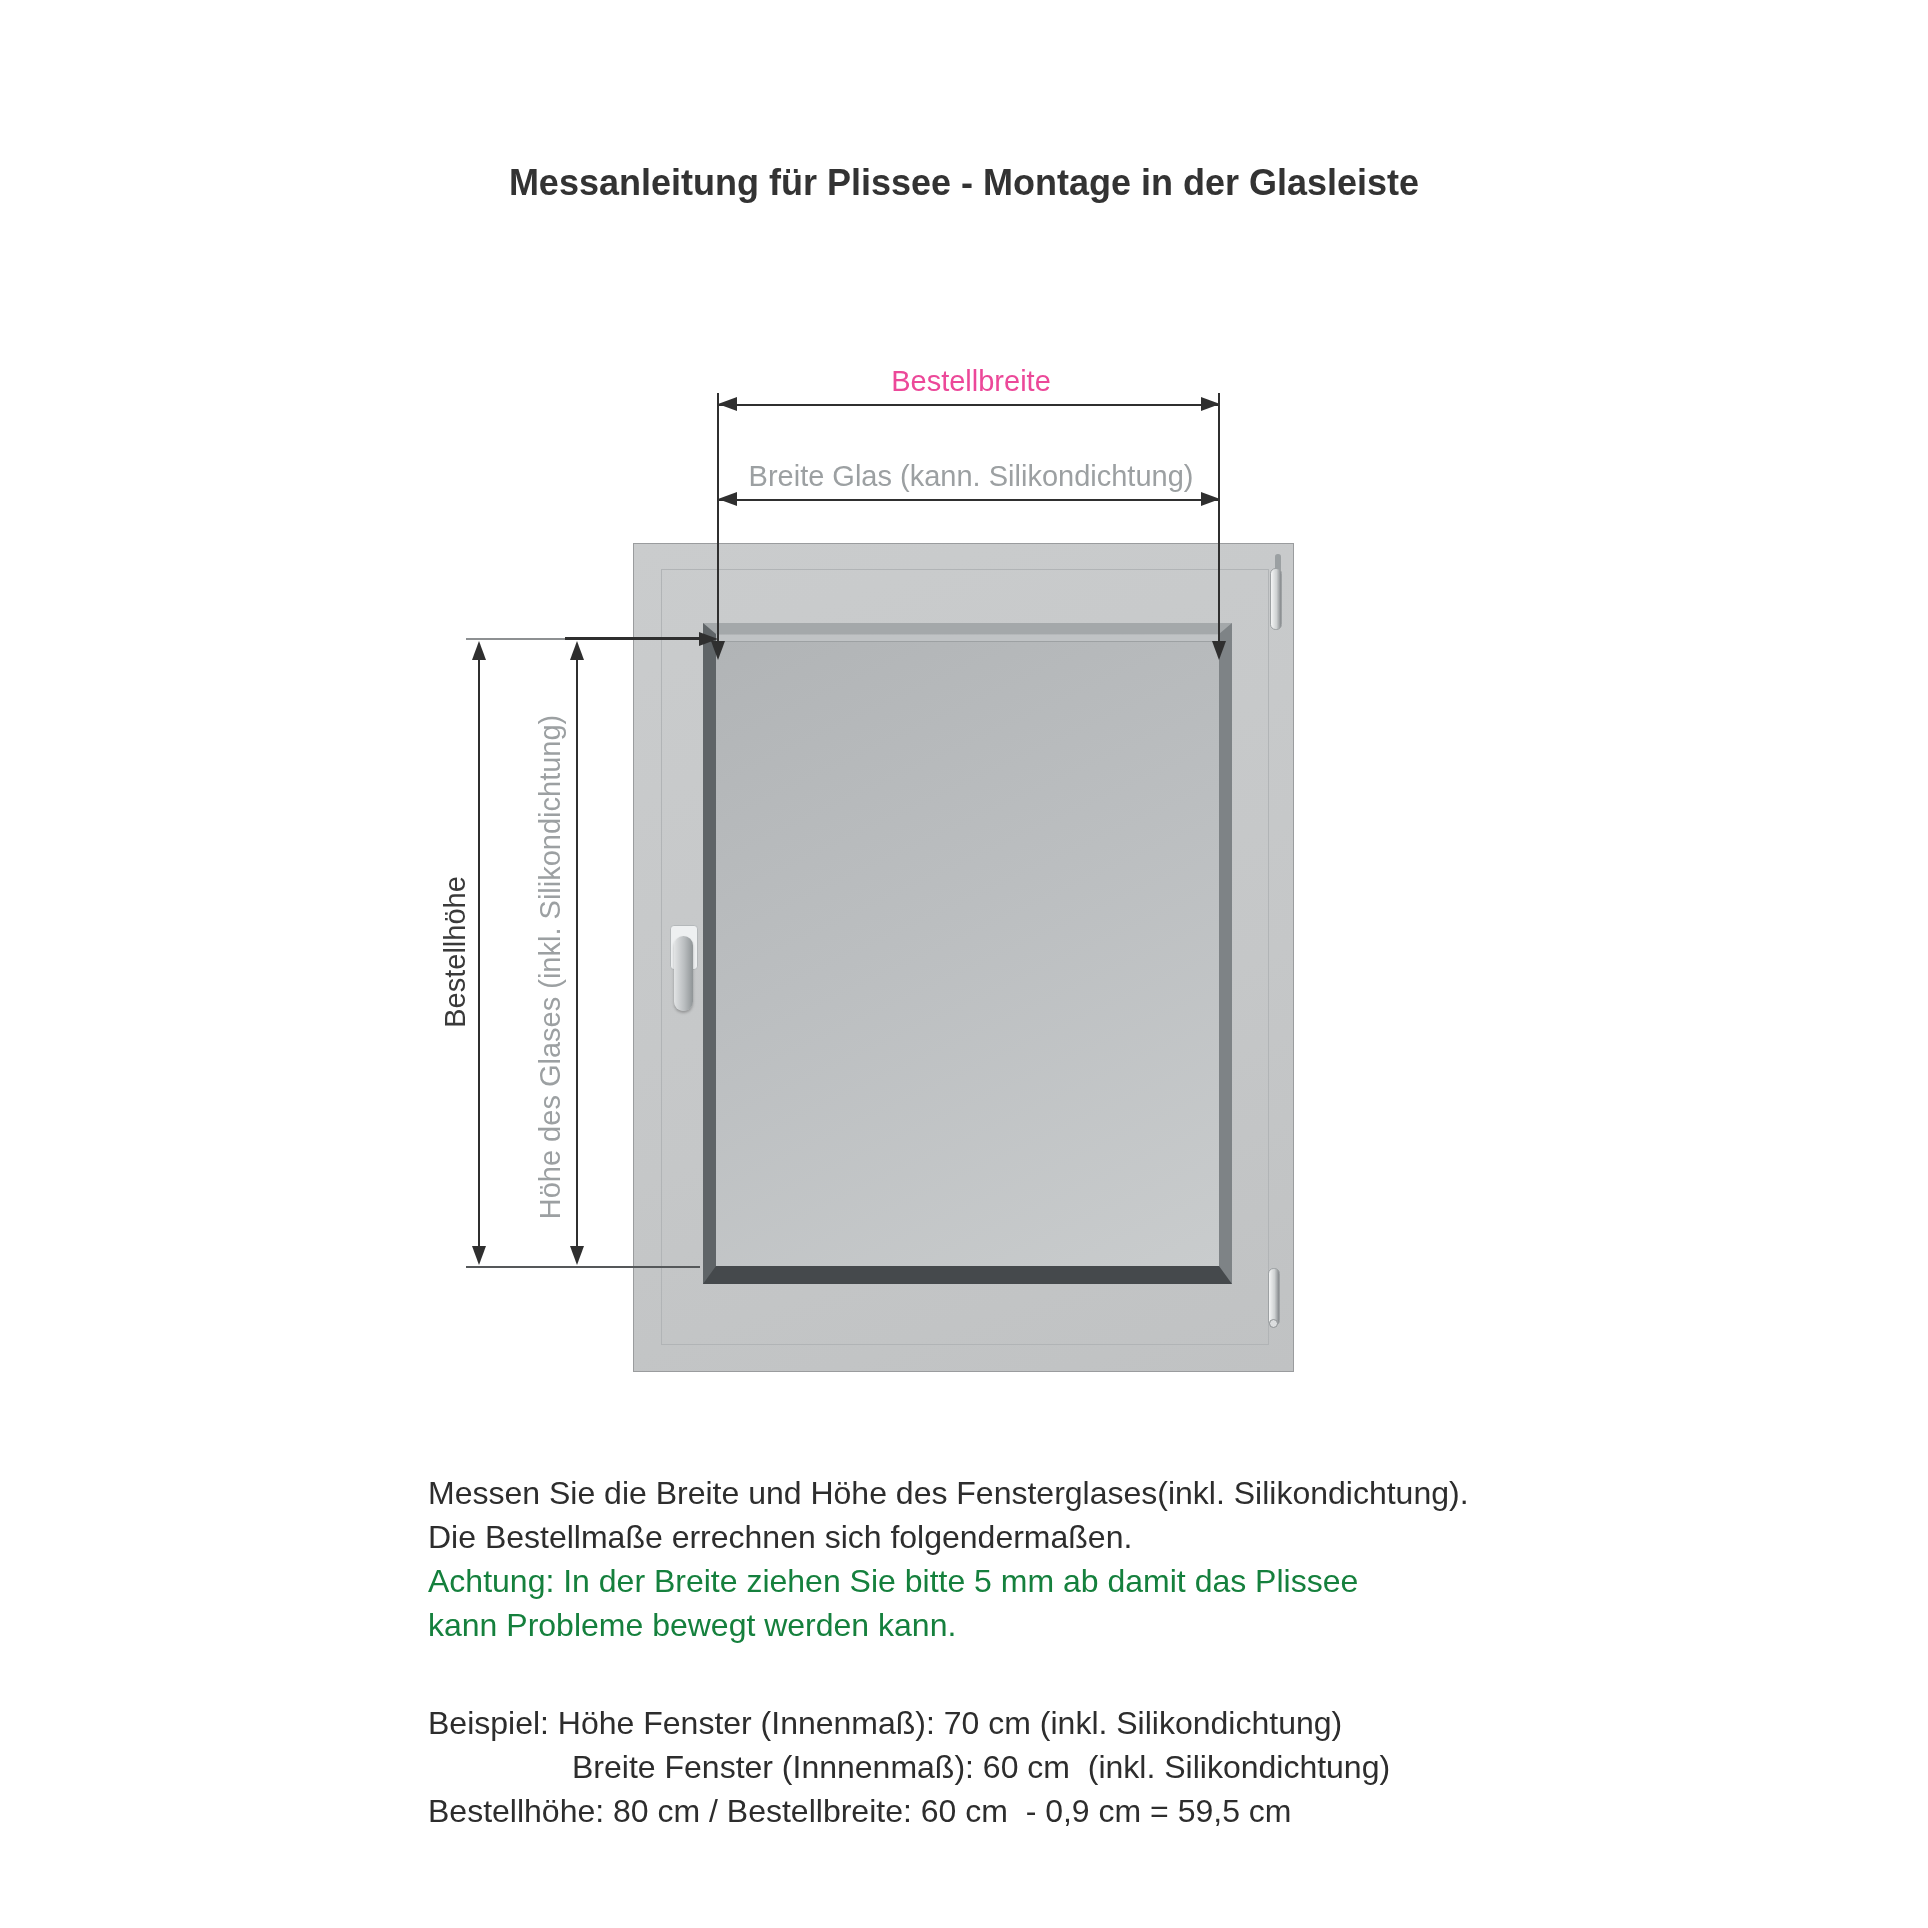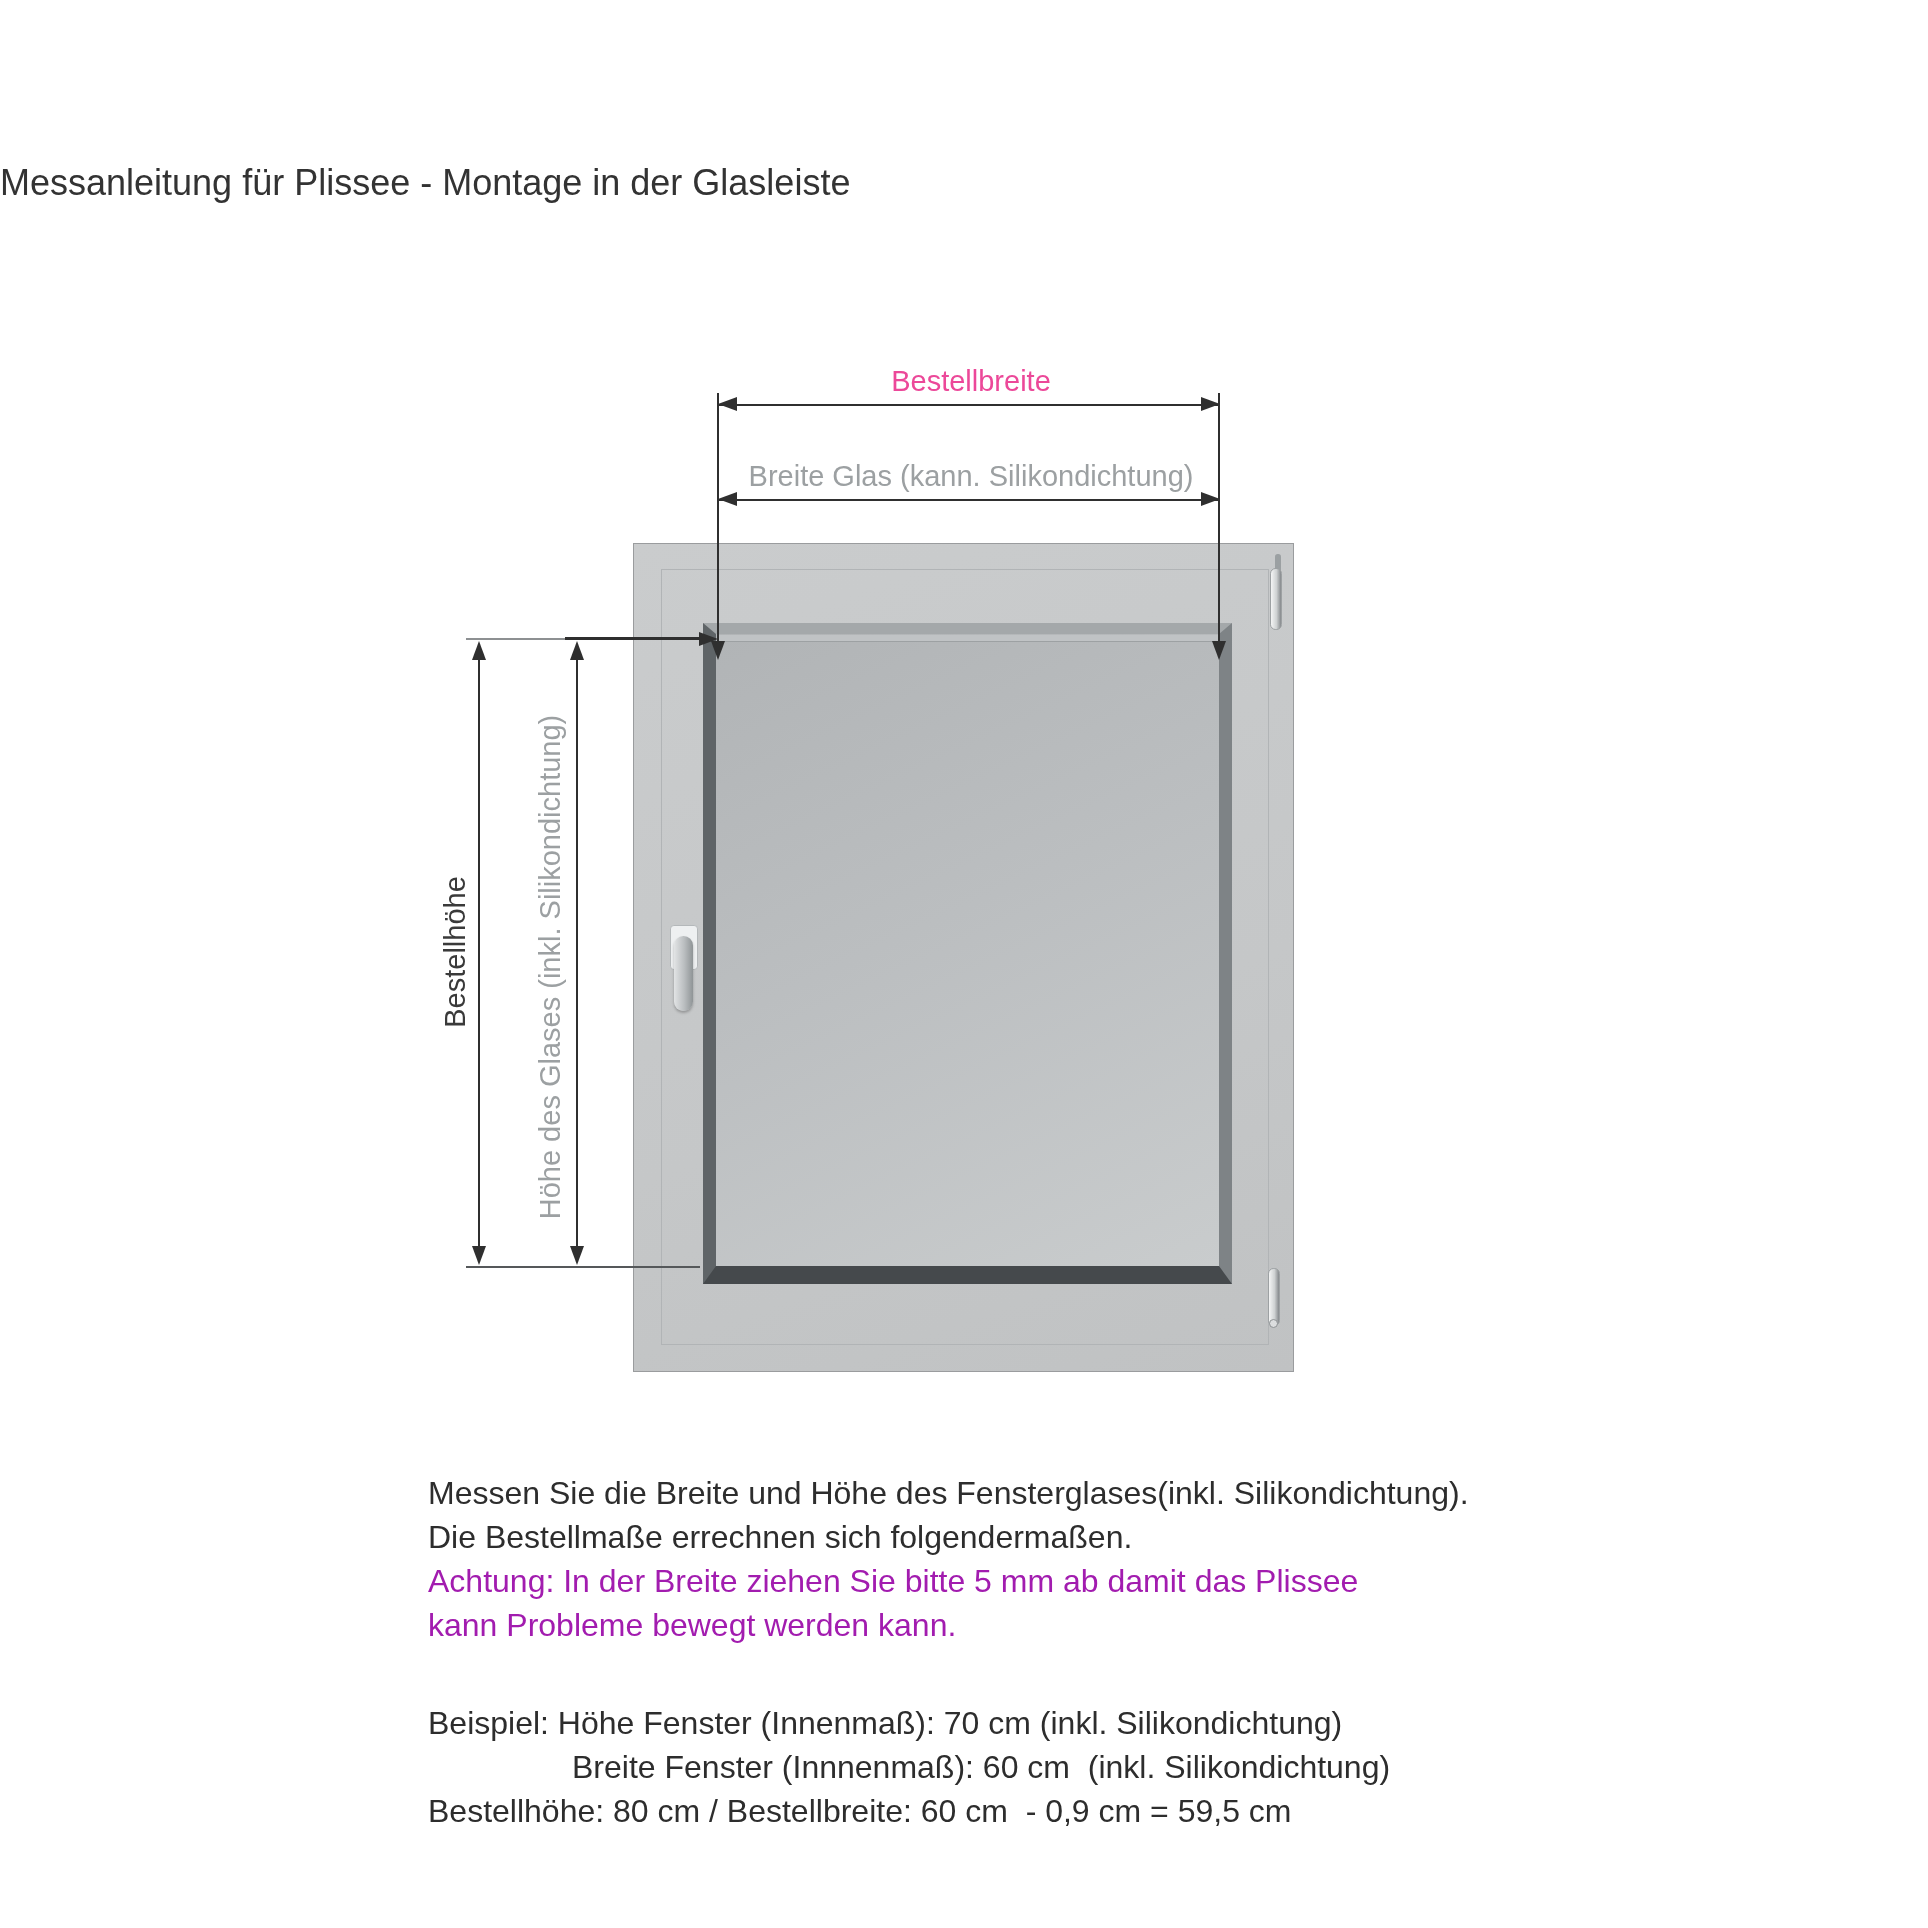--- a/index.html
+++ b/index.html
@@ -2,22 +2,22 @@
 <html style="font-size:15px"><head>
 <meta charset="utf-8">
 <style>
   html,body{margin:0;padding:0;background:#ffffff;}
   .canvas{
     position:relative;width:1928px;height:1928px;background:#ffffff;
     font-family:"Liberation Sans", sans-serif;color:#2d2d2d;overflow:hidden;
   }
   
   .title{
-    position:absolute;top:162px;left:0;width:1928px;text-align:left;
-    font-size:36px;line-height:41px;color:#333333;font-weight:400;
+    position:absolute;top:162px;left:0;width:1928px;text-align:center;
+    font-size:36px;line-height:41px;color:#333333;font-weight:700;
   }
   
   .window-frame{
     position:absolute;left:633px;top:543px;width:661px;height:829px;
     background:linear-gradient(160deg,#cacccd 0%,#c5c7c8 60%,#c0c2c3 100%);
     border:1.9px solid #9a9c9e;box-sizing:border-box;
   }
   .window-inner-line{
     position:absolute;left:661px;top:569px;width:608px;height:776px;
     border:1.9px solid #b1b4b6;box-sizing:border-box;background:transparent;
@@ -76,21 +76,21 @@
     font-size:29px;color:#ec4899;
   }
   .hlabel.gray,.vlabel.gray{color:#9ca0a2;}
   .vlabel{
     position:absolute;transform:translate(-50%,-50%) rotate(-90deg);
     white-space:nowrap;font-size:29px;color:#3a3a3a;
   }
   
   .textblock{position:absolute;left:428px;font-size:32px;line-height:44px;color:#2d2d2d;}
   .textblock .line{white-space:pre;}
-  .warn{color:#a21caf;}
+  .warn{color:#15803d;}
   .indent{padding-left:144px;}
 </style>
 </head>
 <body>
 
 <div class="canvas">
 
   <div class="title">Messanleitung für Plissee - Montage in der Glasleiste</div>
 
   <div class="window-frame"></div>

